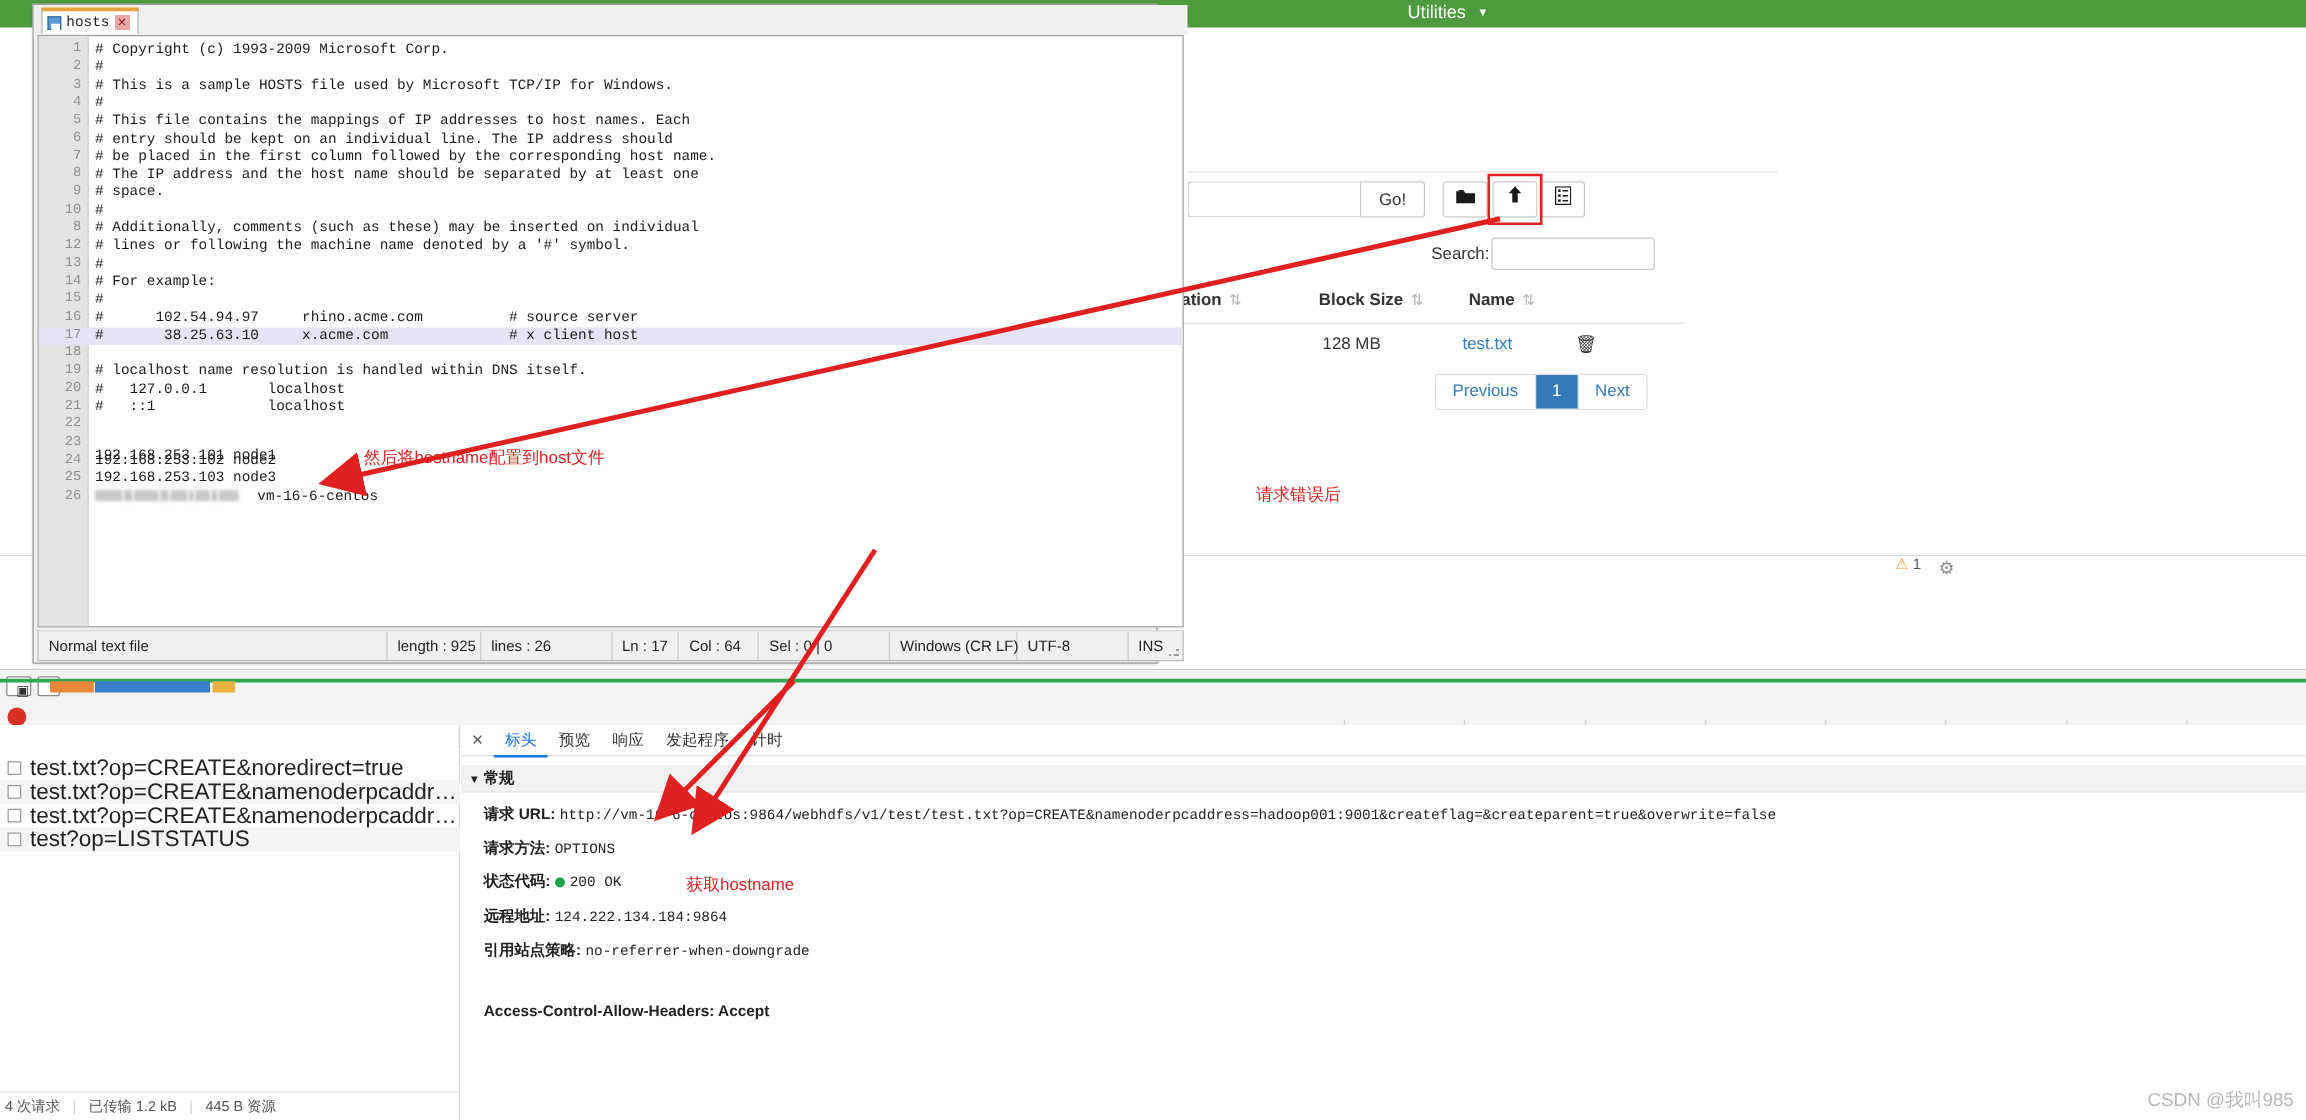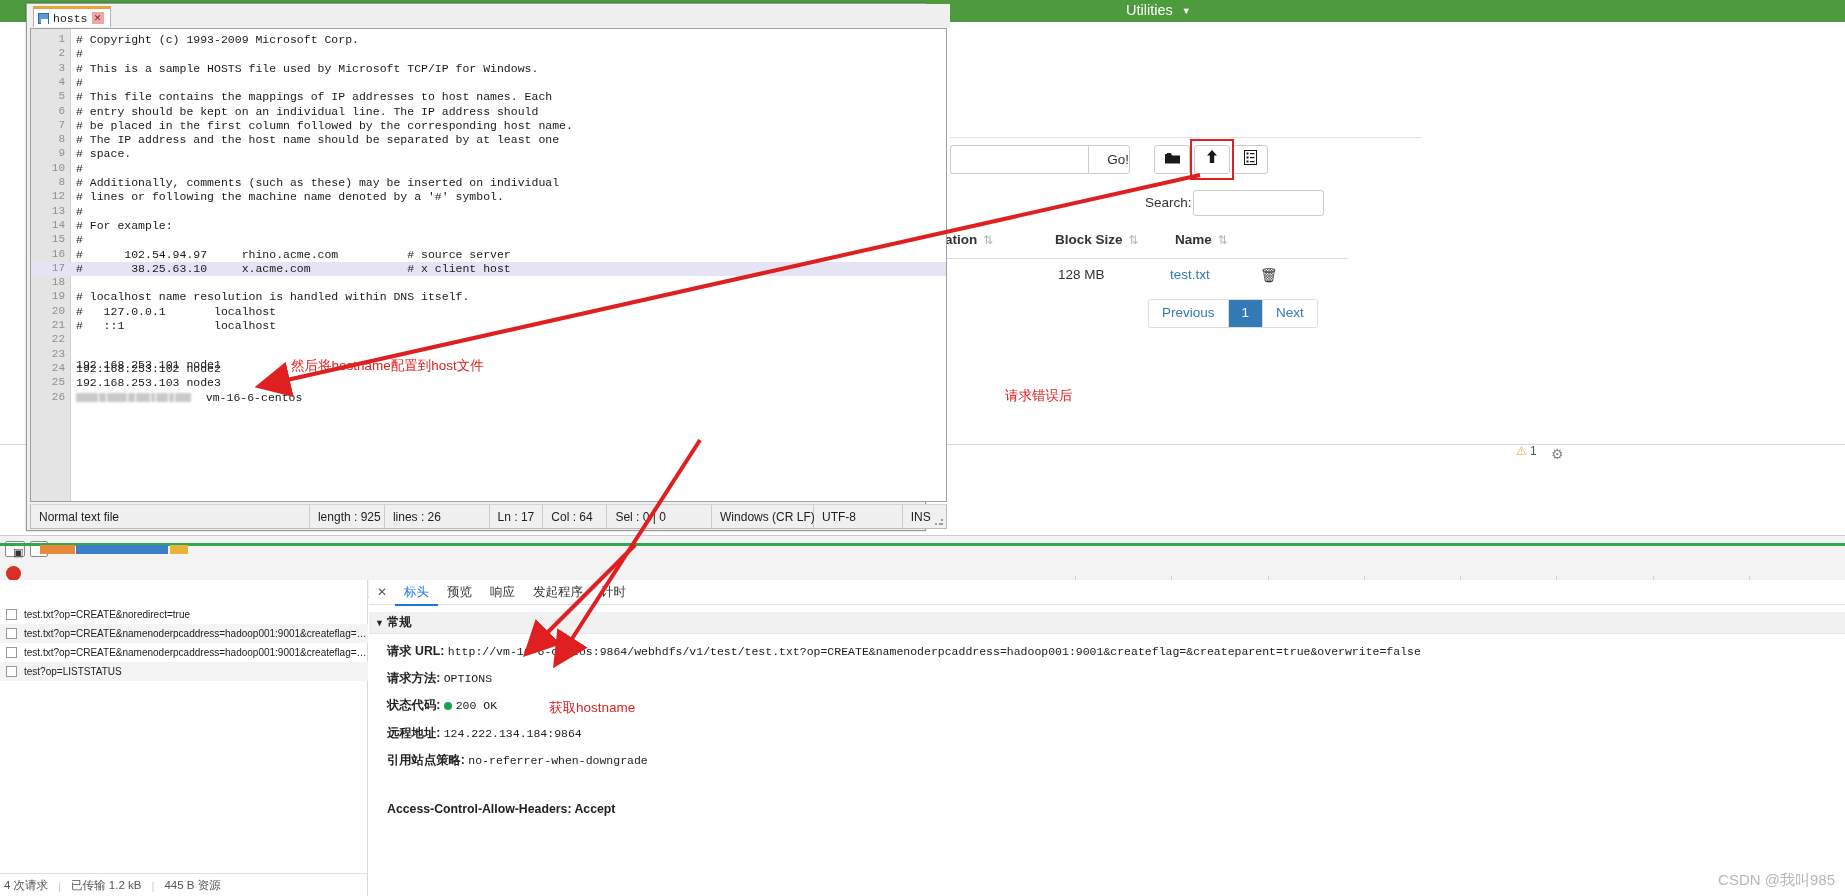--- a/index.html
+++ b/index.html
@@ -25,23 +25,23 @@
   }
   .nav-caret { display:inline-block; margin-left:5px; font-size:9px; vertical-align:middle;}
 
   .hr-line { position:absolute; left:950px; top:137px; width:472px; height:1px; background:#e3e3e3; }
 
   .path-input {
     position:absolute; left:950px; top:145px; width:138px; height:29px;
     border:1px solid #ccc; border-right:none; border-radius:3px 0 0 3px; background:#fff;
   }
   .go-btn {
-    position:absolute; left:1088px; top:145px; width:42px; height:29px;
+    position:absolute; left:1088px; top:145px; width:52px; height:29px;
     border:1px solid #ccc; border-radius:0 3px 3px 0; background:#fff;
-    font-size:13.5px; color:#333; text-align:right; line-height:27px; cursor:pointer;
+    font-size:13.5px; color:#333; text-align:center; line-height:27px; cursor:pointer;
   }
   .tool-btn {
     position:absolute; top:145px; width:36px; height:29px;
     border:1px solid #ccc; border-radius:3px; background:#fff;
     text-align:center; line-height:27px; cursor:pointer; color:#222; font-size:15px;
   }
   #btn-newdir { left:1154px; }
   #btn-upload { left:1194px; }
   #btn-cut    { left:1232px; }
   .red-highlight {
@@ -160,21 +160,21 @@
   .ruler-tick { position:absolute; top:0; height:22px; border-left:1px solid #d0d0d0;
                 font-size:11.5px; color:#333; }
   .ruler-tick span { position:absolute; right:4px; top:4px; white-space:nowrap; }
 
   .dt-left { position:absolute; left:0; top:44px; width:368px; height:317px;
              background:#fff; border-right:1px solid #d9d9d9; }
   .dt-left-head { position:absolute; left:0; top:0; width:368px; height:23px;
                   border-bottom:1px solid #e0e0e0; font-size:13px; color:#333;
                   display:flex; align-items:center; padding-left:6px; }
   .req-row { position:absolute; left:0; width:368px; height:19px; display:flex; align-items:center;
-             font-size:10px; color:#222; padding-left:6px; cursor:pointer; }
+             font-size:18px; color:#222; padding-left:6px; cursor:pointer; }
   .req-row.alt { background:#f4f4f4; }
   .req-chk { width:11px; height:11px; border:1px solid #9a9a9a; background:#fff; margin-right:7px; flex:none; }
   .req-name { white-space:nowrap; overflow:hidden; text-overflow:ellipsis; }
   .dt-left-foot { position:absolute; left:0; bottom:0; width:368px; height:24px;
                   border-top:1px solid #e0e0e0; display:flex; align-items:center;
                   font-size:11.5px; color:#555; gap:10px; padding-left:4px; }
   .foot-sep { color:#cfcfcf; }
 
   .dt-right { position:absolute; left:369px; top:44px; width:1476px; height:317px; background:#fff; }
   .dt-tabs { position:absolute; left:0; top:0; width:1476px; height:25px;

